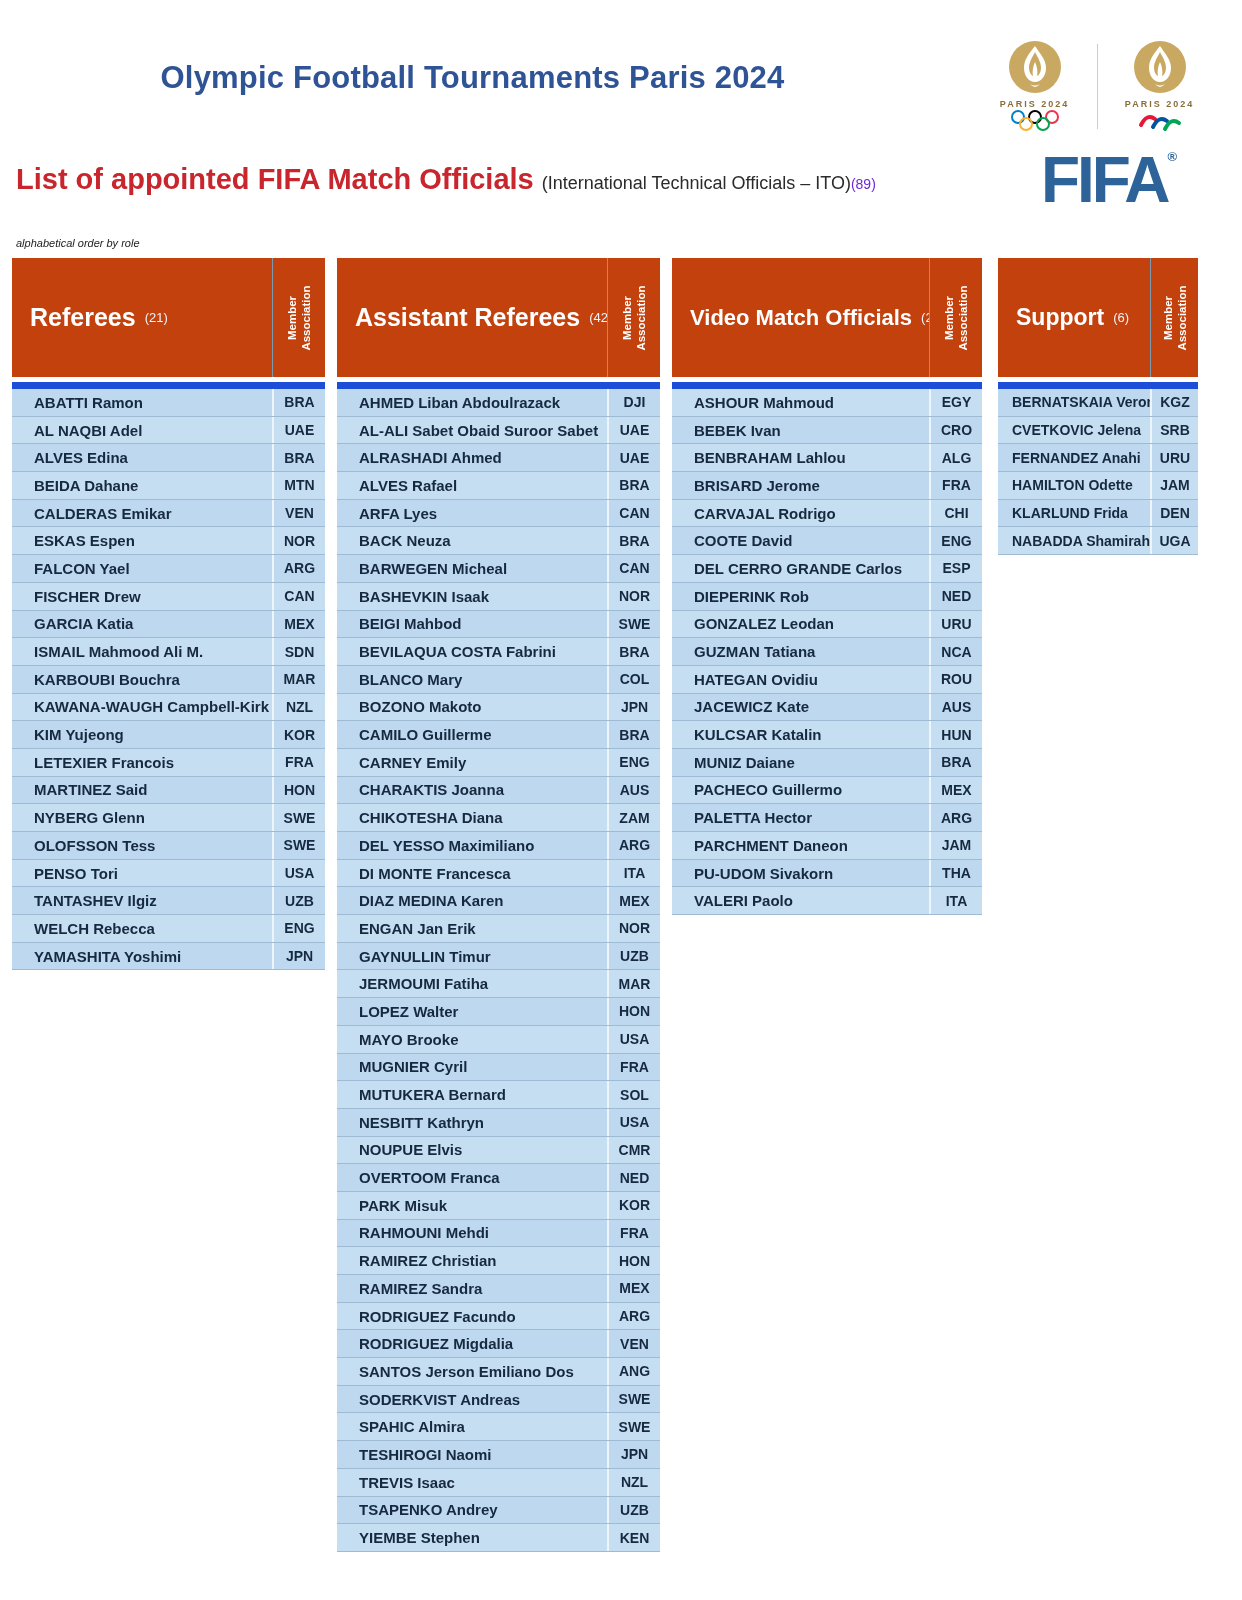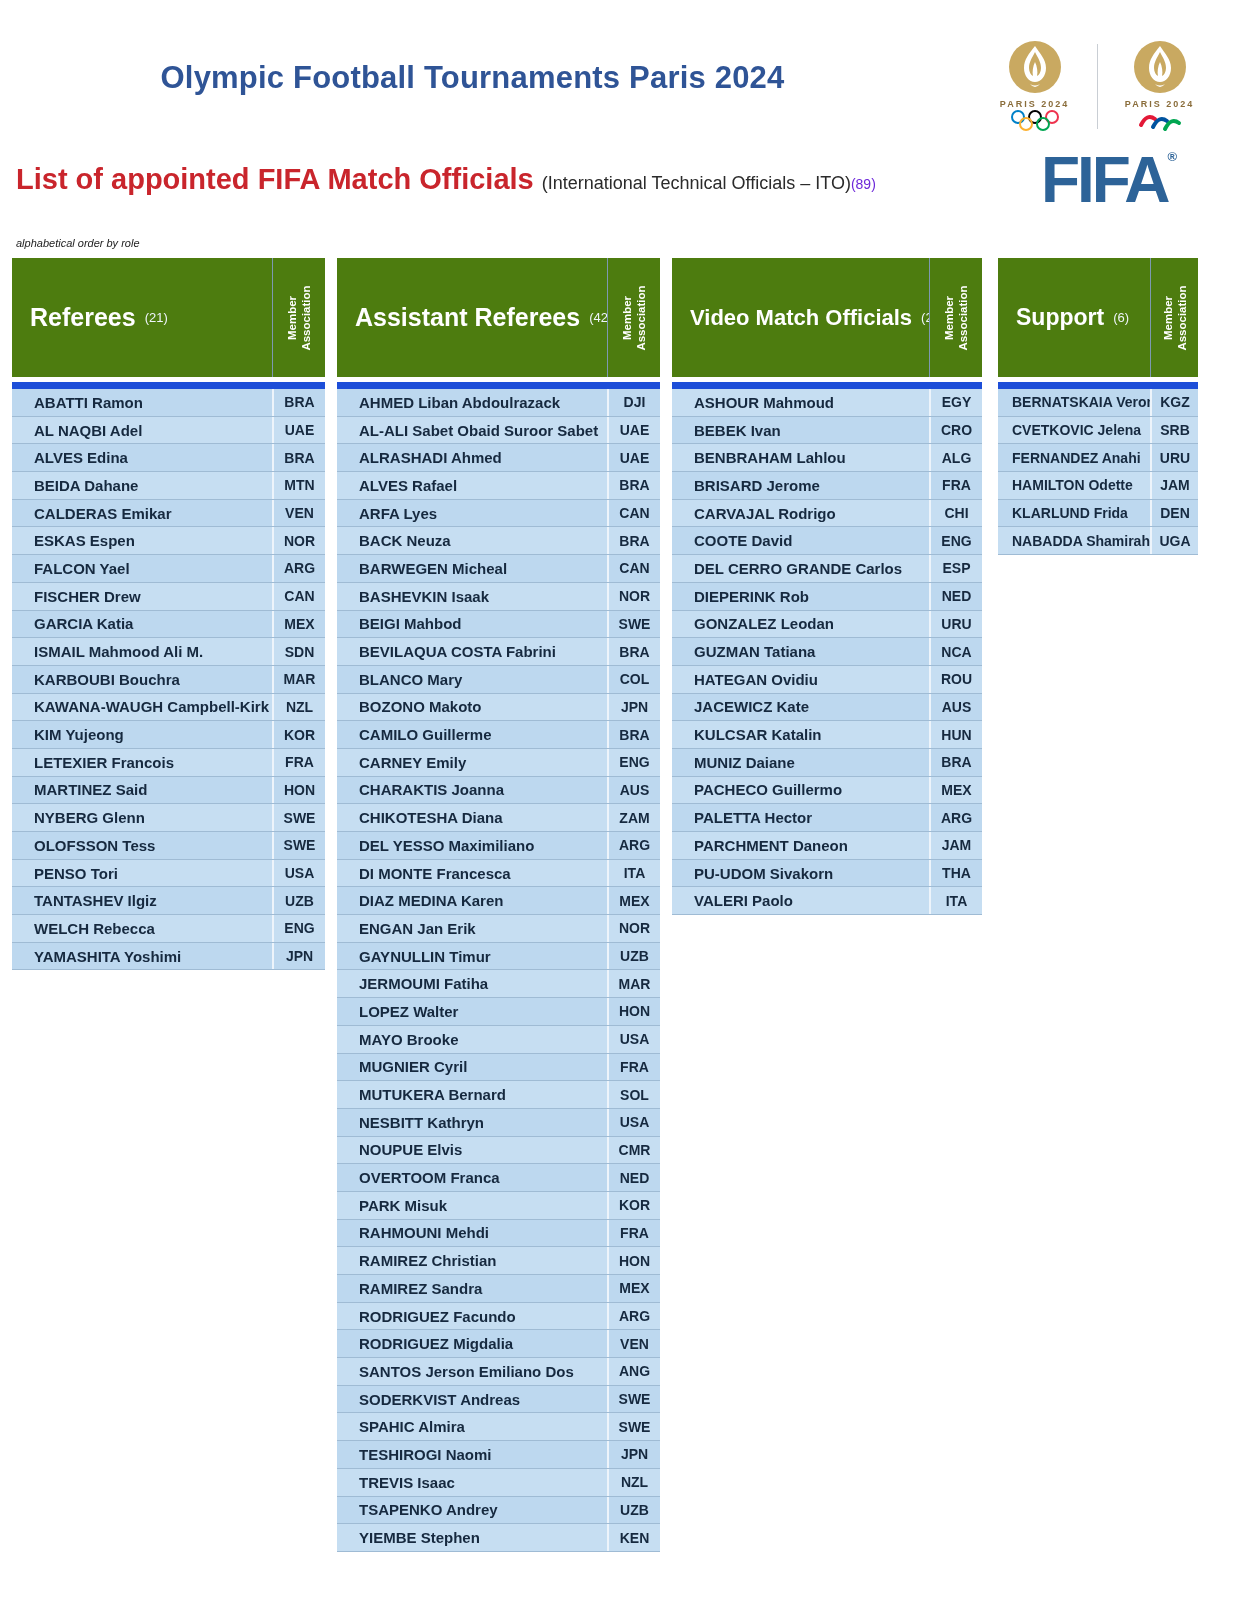--- a/index.html
+++ b/index.html
@@ -39,21 +39,21 @@
     transform:scaleY(1.02); line-height:1;
   }
   .fifa-reg { font-size:13px; font-weight:bold; vertical-align:top; letter-spacing:0; position:relative; top:2px; }
   
   .tbl { position:absolute; top:258px; }
   .tbl-0 { left:12px;  width:313px; }
   .tbl-1 { left:337px; width:323px; }
   .tbl-2 { left:672px; width:310px; }
   .tbl-3 { left:998px; width:200px; }
   .tbl-hdr {
-    height:119px; background:#4d7c0f; display:flex; align-items:stretch;
+    height:119px; background:#c2410c; display:flex; align-items:stretch;
   }
   .hdr-titlebox { flex:1; display:flex; align-items:center; padding-left:18px; overflow:hidden; }
   .hdr-title { font-size:25px; font-weight:bold; color:#ffffff; white-space:nowrap; }
   .tbl-2 .hdr-title { font-size:22px; }
   .tbl-3 .hdr-title { font-size:23px; }
   .hdr-count { font-size:13px; font-weight:normal; color:#eef4fa; margin-left:9px; }
   .hdr-ma {
     width:53px; border-left:1px solid #7d99b0; position:relative;
   }
   .tbl-3 .hdr-ma { width:48px; }

